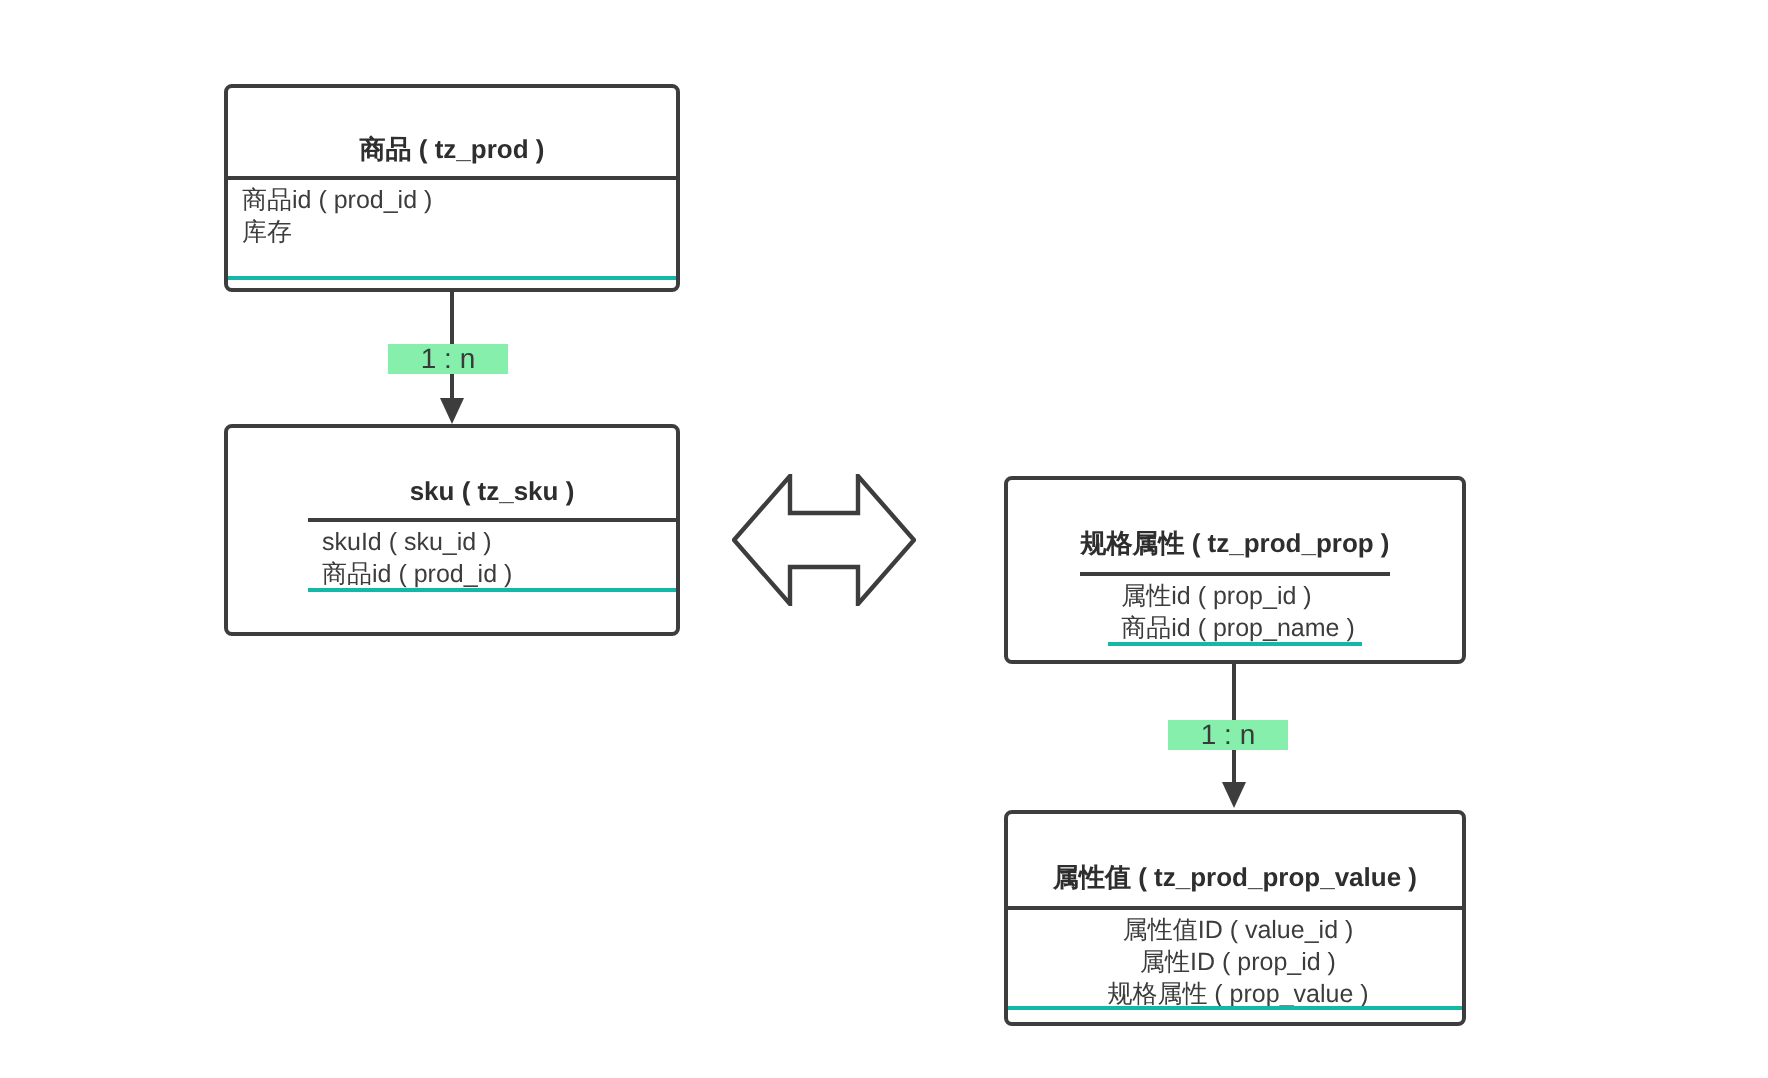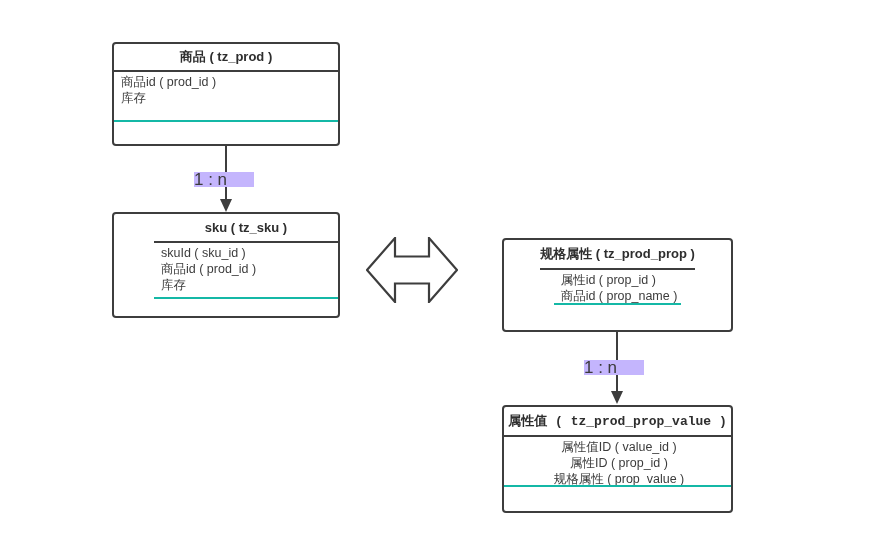--- a/index.html
+++ b/index.html
@@ -29,69 +29,70 @@
   .entity-title {
     box-sizing: content-box;
     border-bottom: 2px solid #3d3d3d;
     font-weight: bold;
     font-size: 13px;
     color: #2e2e2e;
     display: flex;
     align-items: center;
     justify-content: center;
     flex: none;
+    margin-top: 18px;
   }
   .entity-fields {
     box-sizing: border-box;
     border-bottom: 2px solid #14b8a6;
     padding: 2px 4px 0 7px;
     font-size: 12.5px;
     line-height: 16px;
     color: #3c3c3c;
     flex: none;
     overflow: hidden;
   }
   .entity-footer { flex: 1; }
 
   .entity-prod      { left: 112px; top: 42px;  width: 228px; height: 104px; }
   .entity-prod .entity-title  { height: 26px; }
   .entity-prod .entity-fields { height: 50px; }
 
   .entity-sku       { left: 112px; top: 212px; width: 228px; height: 106px; padding-left: 40px; }
   .entity-sku .entity-title   { height: 27px; }
-  .entity-sku .entity-fields  { height: 56px; }
+  .entity-sku .entity-fields  { height: 35px; }
 
   .entity-prop      { left: 502px; top: 238px; width: 231px; height: 94px; align-items: center; }
   .entity-prop .entity-title  { height: 28px; }
   .entity-prop .entity-fields { height: 35px; }
 
   .entity-propvalue { left: 502px; top: 405px; width: 231px; height: 108px; }
-  .entity-propvalue .entity-title  { height: 28px; font-family: Liberation Mono, monospace; }
+  .entity-propvalue .entity-title  { height: 28px; }
   .entity-propvalue .entity-fields { height: 50px; text-align: center; }
 
   .connector-line {
     position: absolute;
     width: 2px;
     background: #3d3d3d;
   }
   .connector-arrowhead {
     position: absolute;
     width: 0;
     height: 0;
     border-left: 6px solid transparent;
     border-right: 6px solid transparent;
     border-top: 13px solid #3d3d3d;
   }
   .connector-label {
     position: absolute;
     width: 60px;
-    text-align: left;
-    font-size: 17px;
+    text-align: center;
+    font-size: 14px;
     color: #3a3a3a;
-    background: #c4b5fd;
+    background: #86efac;
     line-height: 15px;
   }
   .line-1  { left: 225px; top: 146px; height: 54px; }
   .head-1  { left: 220px; top: 199px; }
   .label-1 { left: 194px; top: 172px; }
 
   .line-2  { left: 616px; top: 331px; height: 61px; }
   .head-2  { left: 611px; top: 391px; }
   .label-2 { left: 584px; top: 360px; }
 

